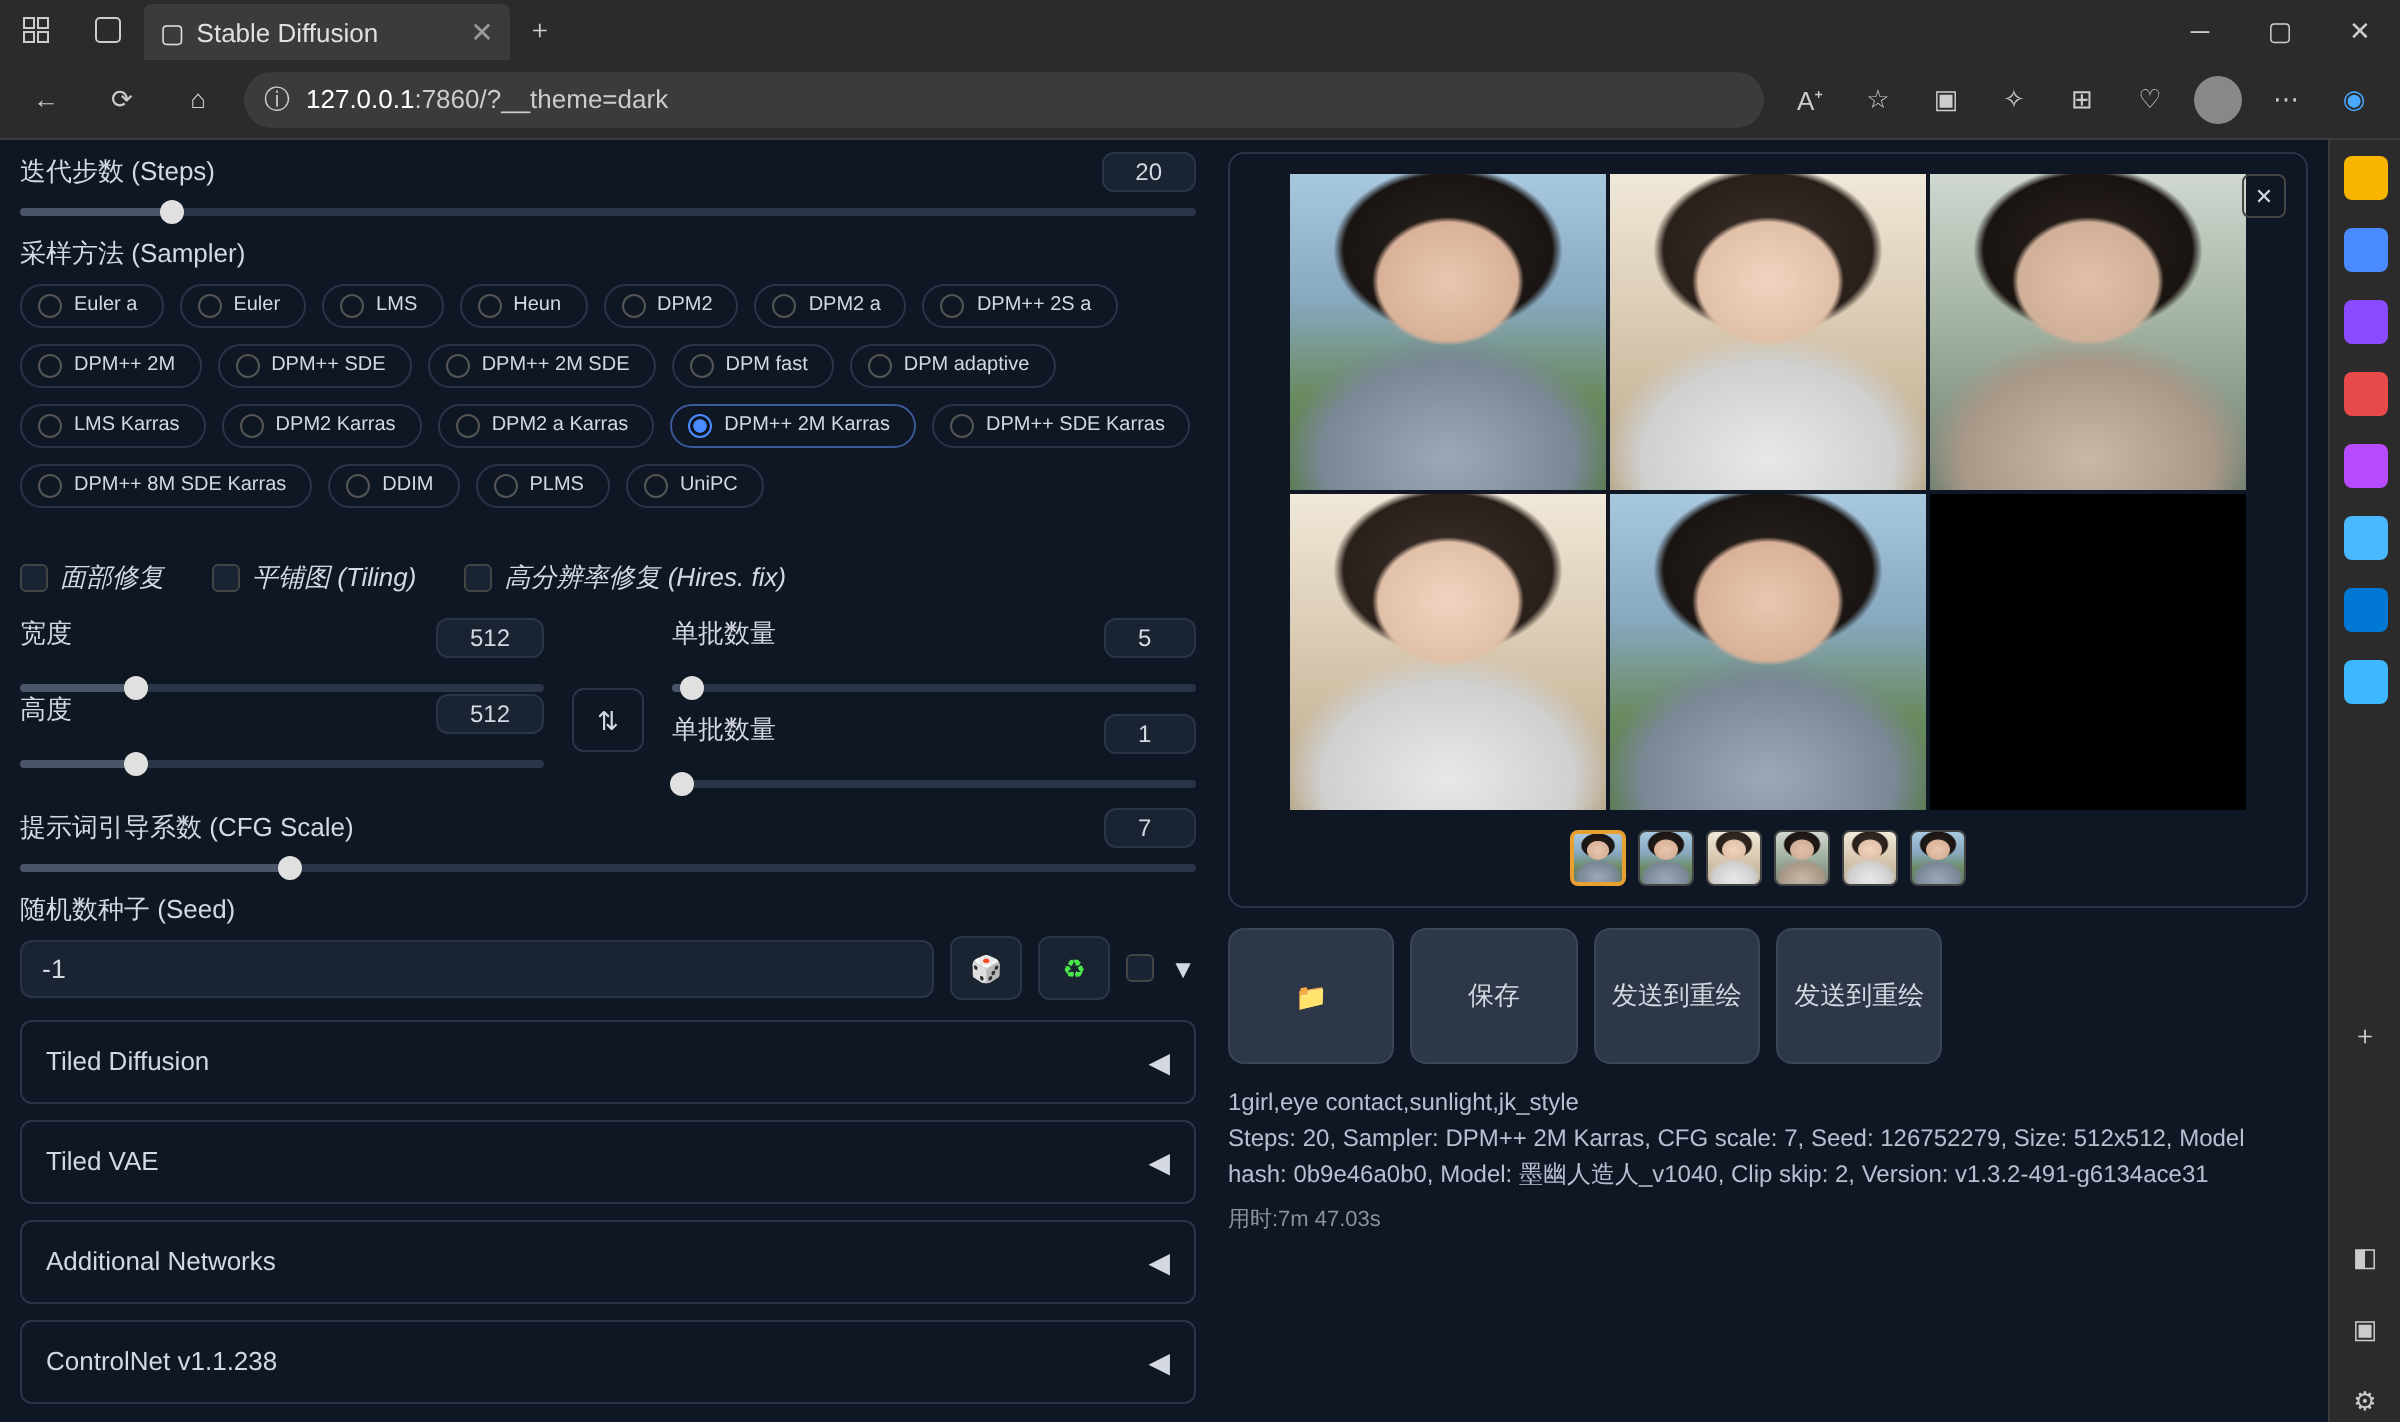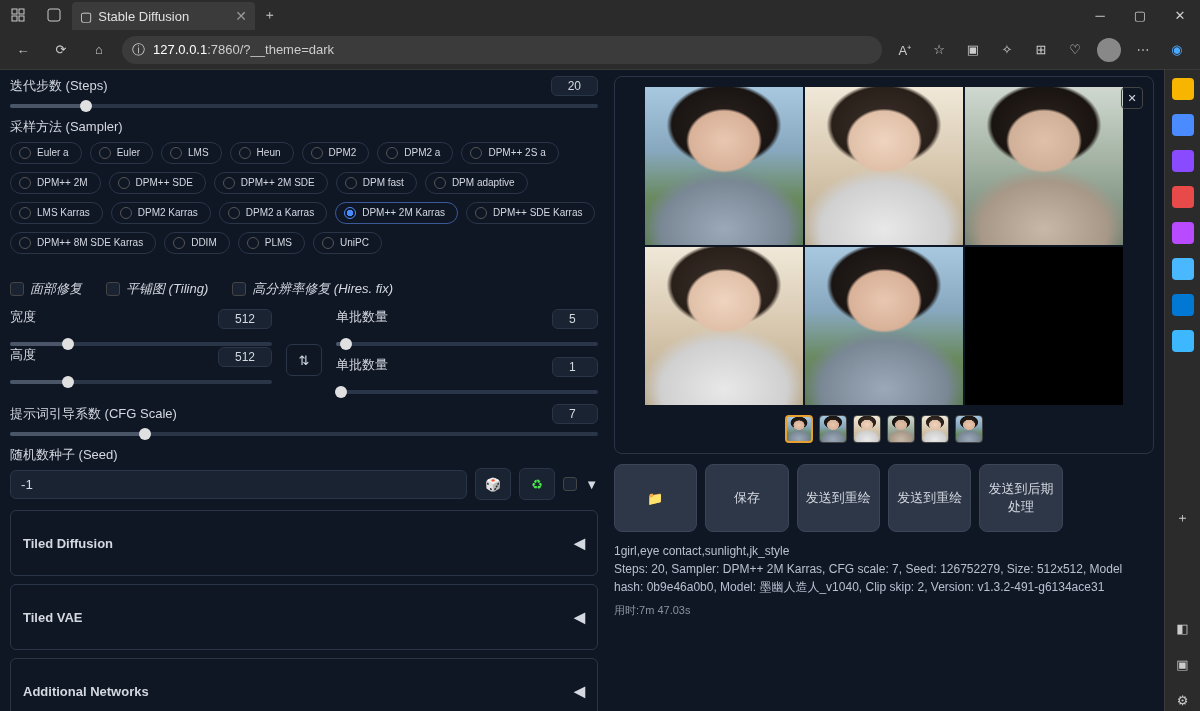--- a/index.html
+++ b/index.html
@@ -55,21 +55,21 @@
 
 .dim-row { display: grid; grid-template-columns: 1fr 36px 1fr; gap: 14px; align-items: start; }
 .dim-cell { display: flex; flex-direction: column; gap: 4px; }
 .dim-cell .label-row { display: flex; justify-content: space-between; align-items: center; }
 .swap-btn { width: 36px; height: 32px; border: 1px solid #2a3548; border-radius: 6px; display: flex; align-items: center; justify-content: center; align-self: center; margin-top: 18px; }
 
 .seed-row { display: flex; gap: 8px; align-items: center; }
 .seed-input { flex: 1; background: #1a2332; border: 1px solid #2a3548; border-radius: 6px; padding: 6px 10px; color: #d4d8e0; }
 .small-btn { width: 36px; height: 32px; border: 1px solid #2a3548; border-radius: 6px; display: flex; align-items: center; justify-content: center; background: #1a2332; }
 
-.accordion { border: 1px solid #2a3548; border-radius: 6px; padding: 24px 12px; display: flex; justify-content: space-between; align-items: center; cursor: pointer; font-weight: bold; }
+.accordion { border: 1px solid #2a3548; border-radius: 6px; padding: 12px 12px; display: flex; justify-content: space-between; align-items: flex-start; cursor: pointer; }
 
 
 .gallery-wrap { border: 1px solid #2a3548; border-radius: 8px; padding: 10px; position: relative; }
 .close-gallery { position: absolute; top: 10px; right: 10px; width: 22px; height: 22px; border: 1px solid #444; border-radius: 4px; display: flex; align-items: center; justify-content: center; font-size: 11px; }
 .gallery-grid { display: grid; grid-template-columns: repeat(3,1fr); grid-template-rows: repeat(2,1fr); gap: 2px; width: 478px; height: 318px; margin: 0 auto; }
 .gallery-cell { background: #000; }
 
 .portrait { background:
   radial-gradient(ellipse 40% 34% at 50% 34%, #e8c7b0 0%, #d9b199 55%, transparent 60%),
   radial-gradient(ellipse 55% 40% at 50% 24%, #2a2220 0%, #1a1512 60%, transparent 66%),
@@ -406,21 +406,20 @@
     </div>
   </div>
 
   <div class="action-row">
     <div class="action-btn">
             <span>📁</span>
           </div>
     <div class="action-btn">保存</div>
     <div class="action-btn">发送到重绘</div>
     <div class="action-btn">发送到重绘</div>
-    <div class="action-btn">发送到后期处理</div>
   </div>
 
   <div class="meta">
     <div>1girl,eye contact,sunlight,jk_style</div>
     <div>Steps: 20, Sampler: DPM++ 2M Karras, CFG scale: 7, Seed: 126752279, Size: 512x512, Model hash: 0b9e46a0b0, Model: 墨幽人造人_v1040, Clip skip: 2, Version: v1.3.2-491-g6134ace31</div>
     <div class="timing">用时:7m 47.03s</div>
   </div>
 </div>
 
 </div>

